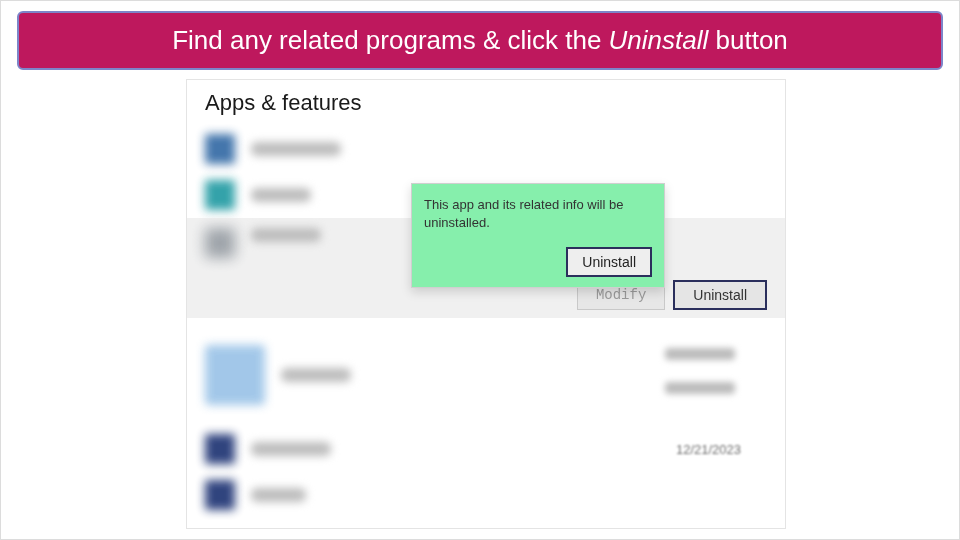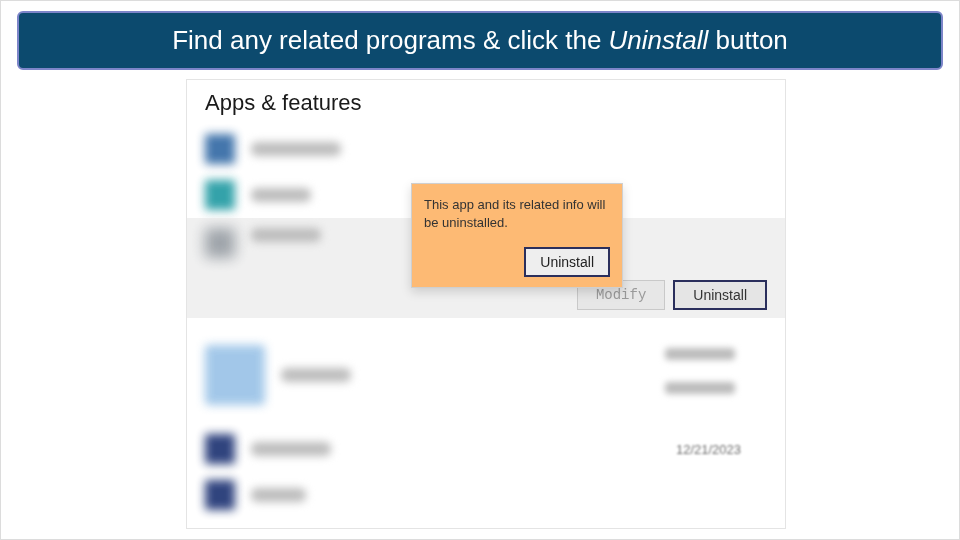--- a/index.html
+++ b/index.html
@@ -7,21 +7,21 @@
   .stage {
     position: relative;
     width: 960px;
     height: 540px;
     border: 1px solid #dcdcdc;
     overflow: hidden;
   }
   .banner {
     position: absolute;
     top: 10px; left: 16px; right: 16px;
-    background: #0c4a6e;
+    background: #be185d;
     border: 2px solid #7d85c9;
     border-radius: 6px;
     color: #fff;
     font-size: 26px;
     font-weight: 500;
     text-align: center;
     padding: 12px 10px;
   }
   .banner .ital { font-style: italic; }
   .panel {
@@ -105,22 +105,22 @@
     cursor: pointer;
   }
   .btn.disabled { color: #9a9a9a; cursor: default; font-family: Liberation Mono, monospace; }
   .btn.hl { border: 2px solid #2b2f5c; background:#e5e5e5; }
 
   
   .flyout {
     position: absolute;
     top: 182px;
     left: 410px;
-    width: 212px;
-    background: #fdba74;
+    width: 254px;
+    background: #86efac;
     border: 1px solid #cfcfcf;
     box-shadow: 0 4px 10px rgba(0,0,0,0.15);
     padding: 12px 12px 10px 12px;
     z-index: 10;
   }
   .flyout-msg {
     font-size: 13px;
     color: #333;
     line-height: 1.35;
     margin-bottom: 16px;

